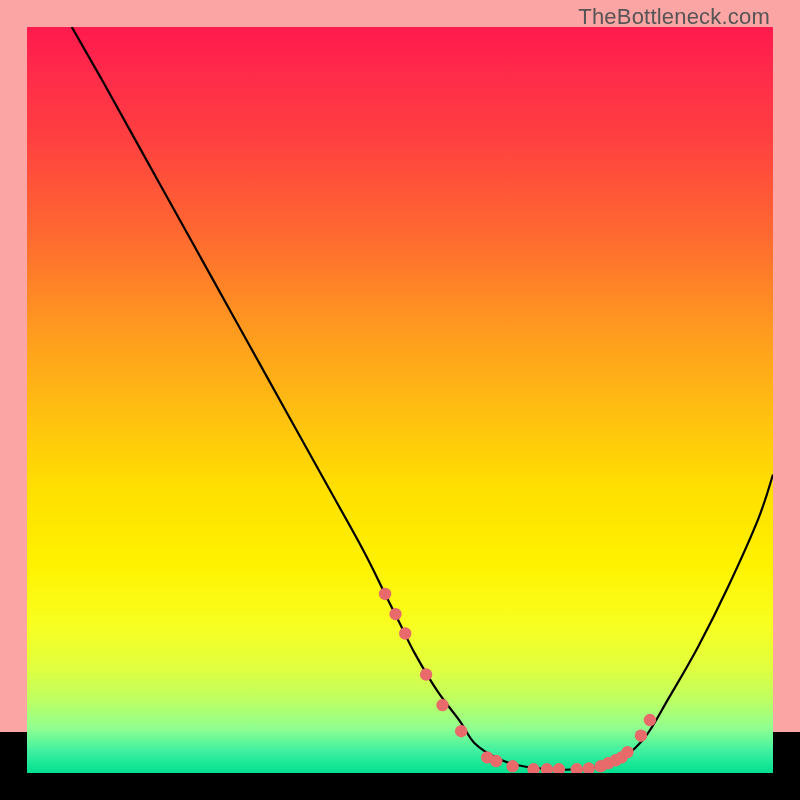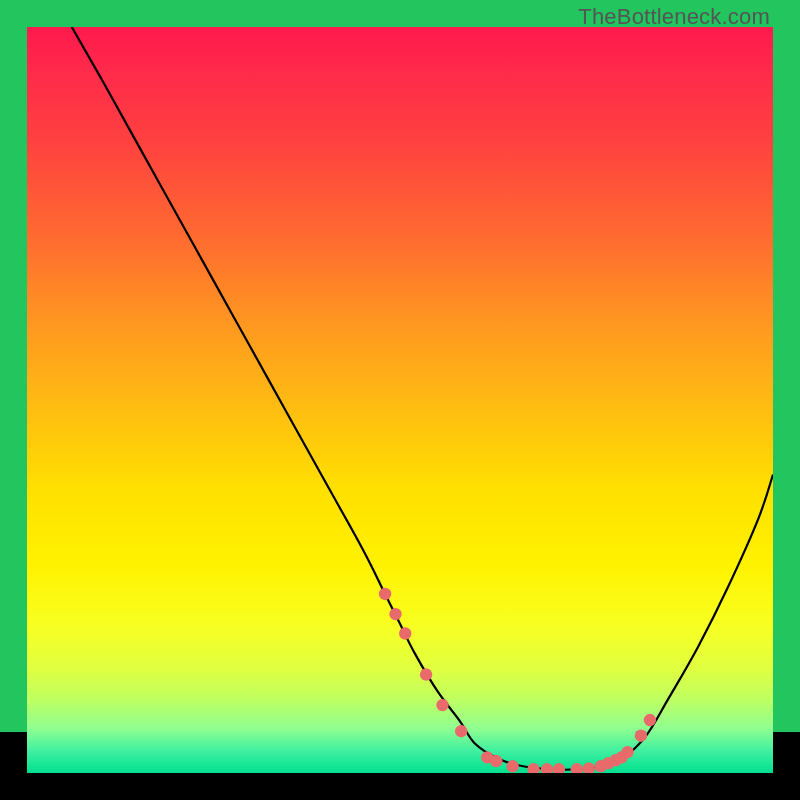--- a/index.html
+++ b/index.html
@@ -10,21 +10,21 @@
     background: #000;
     overflow: hidden;
     font-family: Arial, Helvetica, sans-serif;
   }
   .frame {
     position: absolute;
     top: 0;
     left: 0;
     width: 800px;
     height: 732px;
-    background: #22c55e;
+    background: #fca5a5;
   }
   .plot-area {
     position: absolute;
     top: 27px;
     left: 27px;
     width: 746px;
     height: 746px;
     overflow: hidden;
   }
   .gradient {

